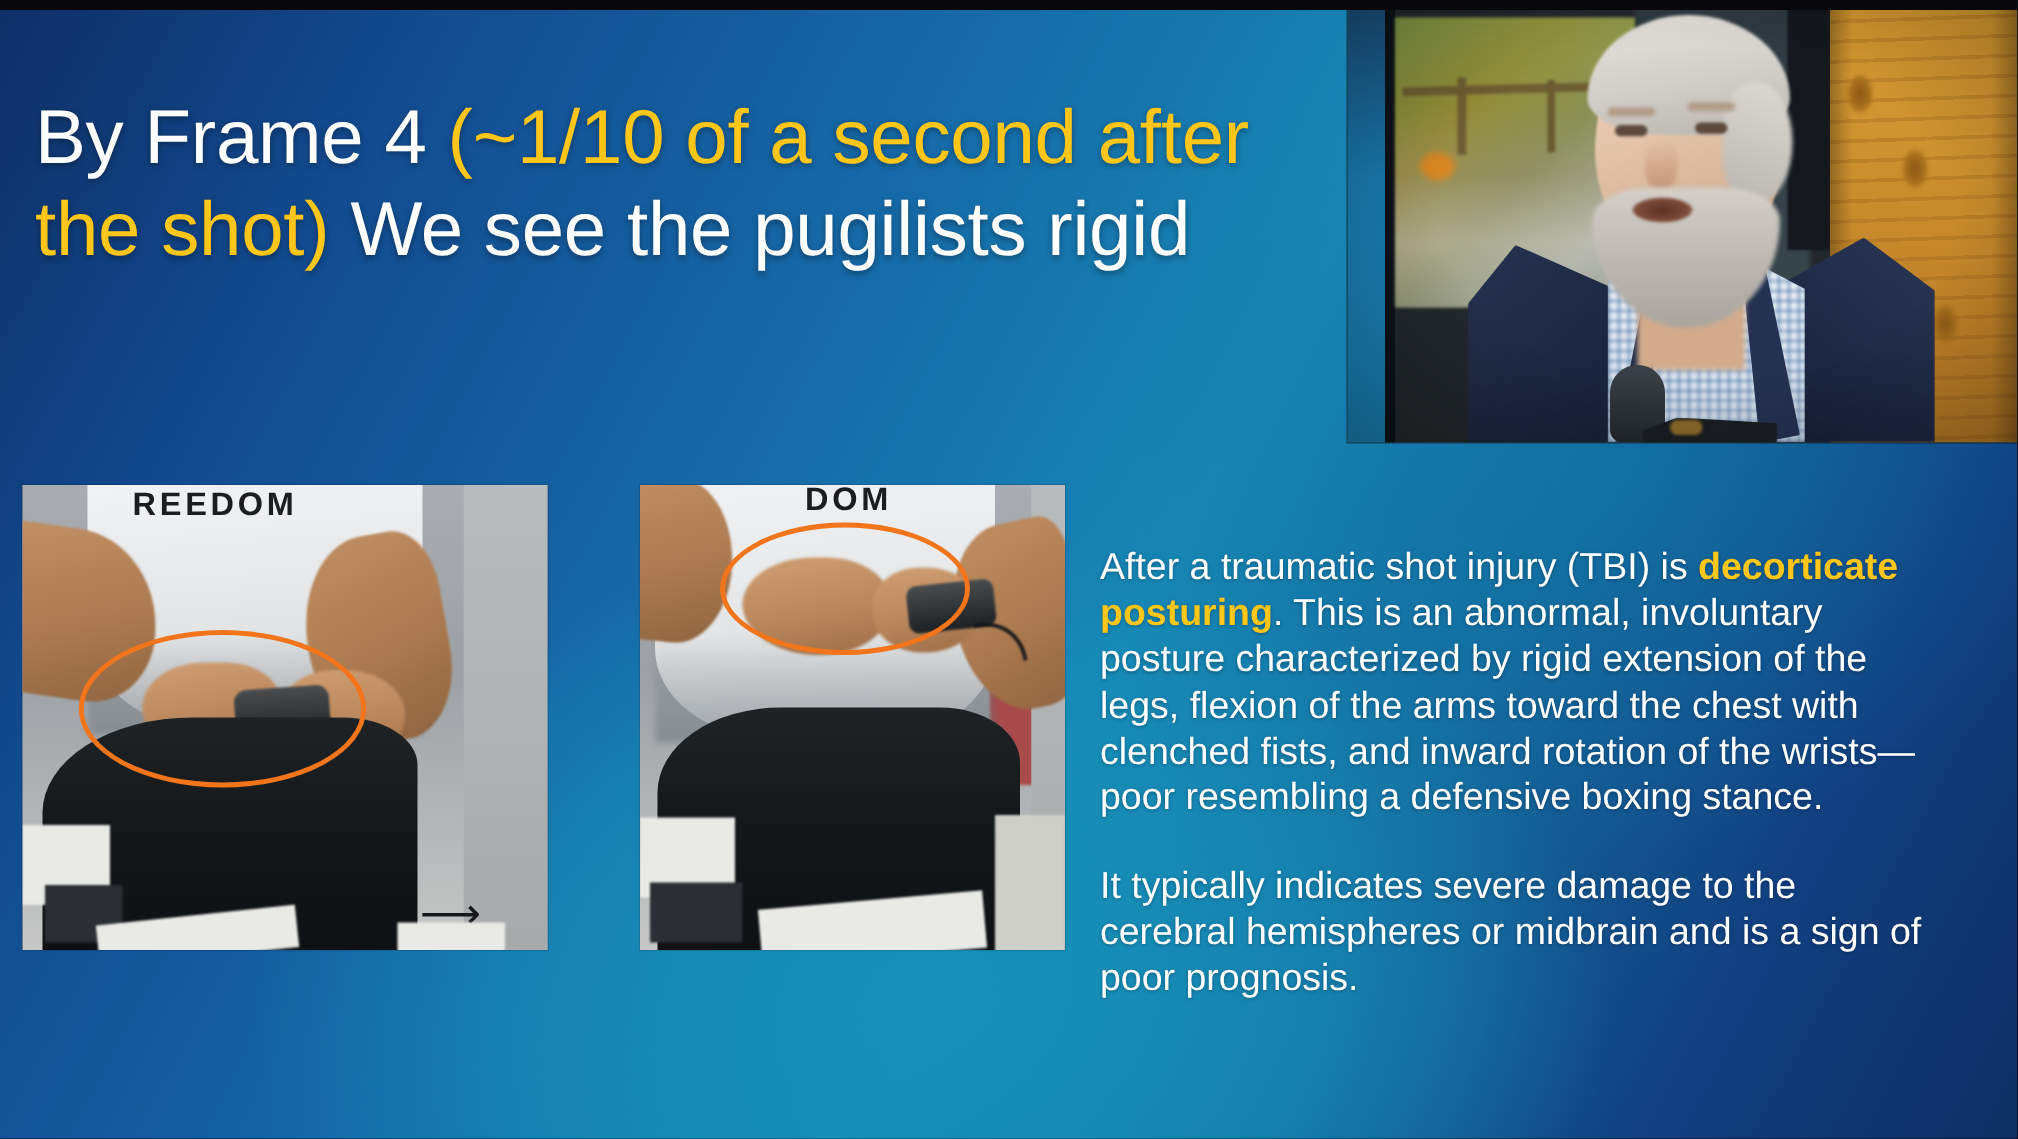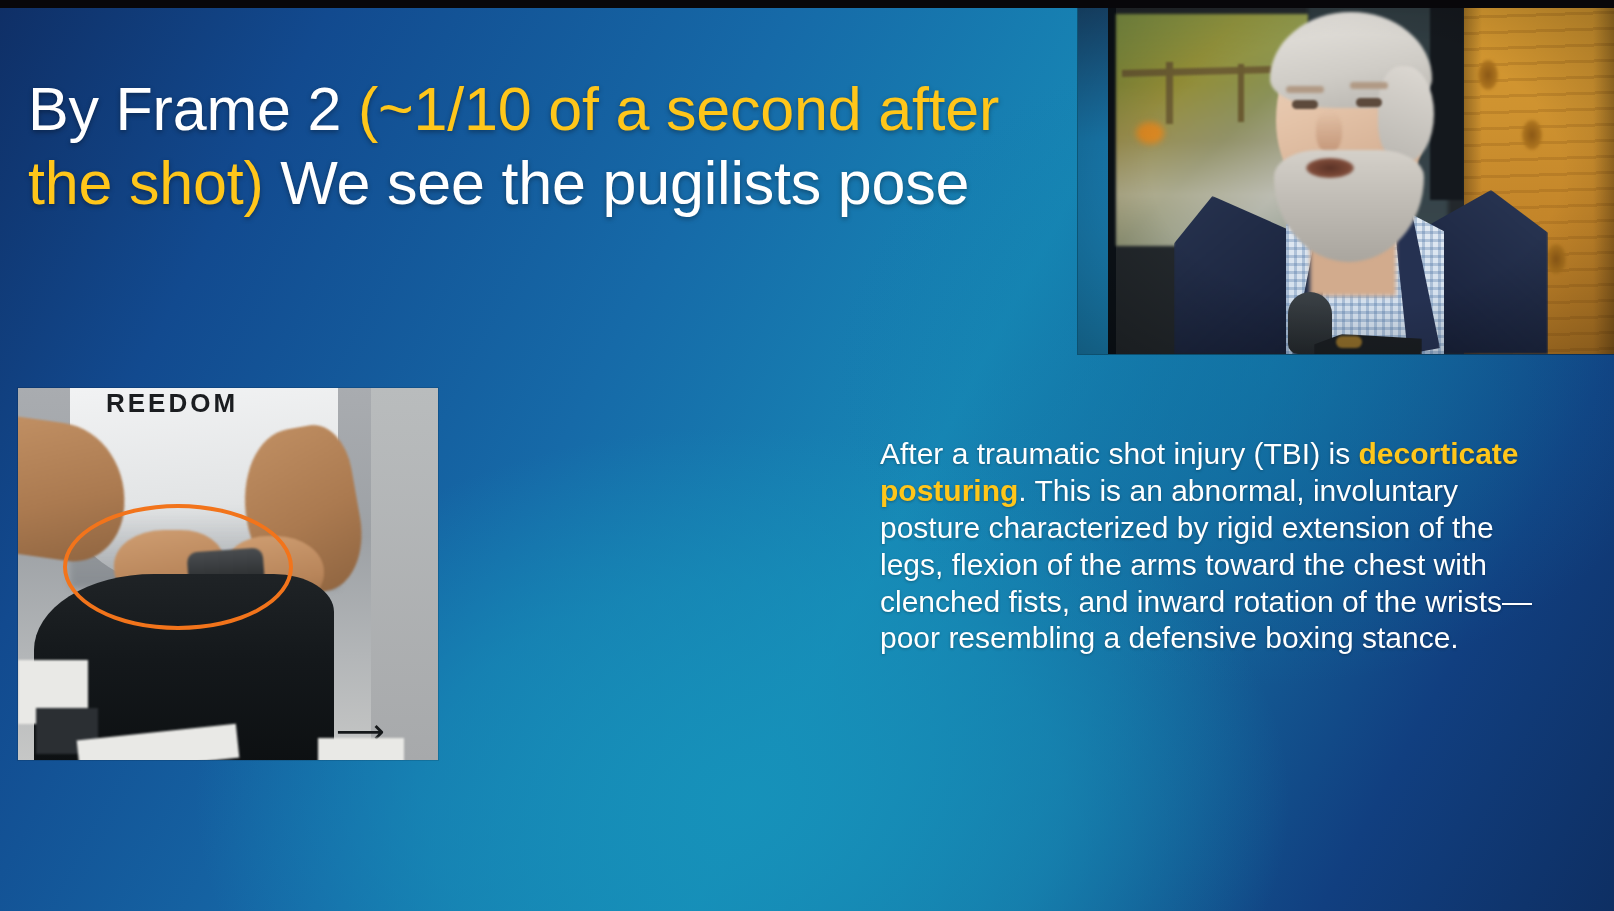--- a/index.html
+++ b/index.html
@@ -203,21 +203,21 @@
   #bodytext .para { margin:0 0 34px 0; }
   #bodytext .para:last-child { margin-bottom:0; }
   #bodytext .gold-bold { color:#FFC61A; font-weight:700; }
 </style>
 </head>
 <body>
 
 <div id="slide">
 
   <div id="title">
-    <span>By Frame 2 </span><span class="gold">(~1/10 of a second after the shot)</span><span> We see the pugilists pose</span>
+    <span>By Frame 4 </span><span class="gold">(~1/10 of a second after the shot)</span><span> We see the pugilists rigid</span>
   </div>
 
   <div class="photo" id="photo-left">
     <div class="p-bg"></div>
     <div class="p-bg-right"></div>
 
     <div class="p-shirt" style="left:52px;top:-6px;width:268px;height:204px;border-radius:0 0 40% 40%;"></div>
     <div class="p-freedom" style="left:88px;top:0px;font-size:26px;">REEDOM</div>
     <div class="p-shirt-shadow" style="left:52px;top:120px;width:268px;height:80px;"></div>
 
@@ -232,23 +232,50 @@
 
     <div class="p-paper" style="left:0px;top:272px;width:70px;height:64px;"></div>
     <div class="p-dark" style="left:18px;top:320px;width:62px;height:46px;"></div>
     <div class="p-paper" style="left:60px;top:344px;width:160px;height:34px;transform:rotate(-6deg);"></div>
     <div class="p-arrow" style="left:318px;top:326px;">⟶</div>
     <div class="p-paper" style="left:300px;top:350px;width:86px;height:26px;"></div>
 
     <div class="ellipse" style="position:absolute;left:45px;top:116px;width:230px;height:126px;"></div>
   </div>
 
+  <div class="photo" id="photo-right">
+    <div class="p-bg"></div>
+    <div class="p-redsign" style="right:0px;top:90px;width:60px;height:150px;"></div>
+    <div class="p-bg-right" style="width:8%;"></div>
+
+    <div class="p-shirt" style="left:12px;top:-8px;width:272px;height:210px;border-radius:0 0 34% 34%;"></div>
+    <div class="p-freedom" style="left:132px;top:-4px;font-size:26px;">DOM</div>
+    <div class="p-shirt-shadow" style="left:12px;top:120px;width:272px;height:86px;"></div>
+
+    <div class="p-arm" style="left:-16px;top:-6px;width:90px;height:132px;border-radius:0 60% 50% 0;transform:rotate(6deg);"></div>
+    <div class="p-arm" style="left:252px;top:30px;width:100px;height:150px;border-radius:50% 20% 40% 50%;transform:rotate(-12deg);"></div>
+
+    <div class="p-hand" style="left:82px;top:58px;width:118px;height:78px;border-radius:48% 44% 48% 52%;"></div>
+    <div class="p-hand" style="left:186px;top:66px;width:86px;height:68px;border-radius:44% 50% 50% 46%;"></div>
+    <div class="p-mic" style="left:214px;top:78px;width:70px;height:38px;border-radius:8px;transform:rotate(-6deg);"></div>
+    <div class="p-cable" style="left:232px;top:108px;width:76px;height:90px;transform:rotate(34deg);"></div>
+
+    <div class="p-pants" style="left:14px;top:178px;width:290px;height:200px;border-radius:34% 22% 0 0;"></div>
+
+    <div class="p-paper" style="left:0px;top:266px;width:76px;height:64px;"></div>
+    <div class="p-dark" style="left:8px;top:318px;width:74px;height:48px;"></div>
+    <div class="p-paper" style="left:96px;top:332px;width:180px;height:46px;transform:rotate(-5deg);"></div>
+    <div class="p-desk" style="left:284px;top:264px;width:56px;height:112px;"></div>
+
+    <div class="ellipse" style="position:absolute;left:64px;top:30px;width:200px;height:106px;"></div>
+  </div>
 
   <div id="bodytext">
     <p class="para"><span>After a traumatic shot injury (TBI) is </span><span class="gold-bold">decorticate posturing</span><span>. This is an abnormal, involuntary posture characterized by rigid extension of the legs, flexion of the arms toward the chest with clenched fists, and inward rotation of the wrists—poor resembling a defensive boxing stance.</span></p>
+    <p class="para">It typically indicates severe damage to the cerebral hemispheres or midbrain and is a sign of poor prognosis.</p>
   </div>
 
   <div id="video">
     <div class="v-left-band"></div>
     <div class="v-dark-edge"></div>
 
     <div class="v-wallgap"></div>
     <div class="v-wallbot"></div>
     <div class="v-painting"></div>
     <div class="v-paint-rail"></div>

